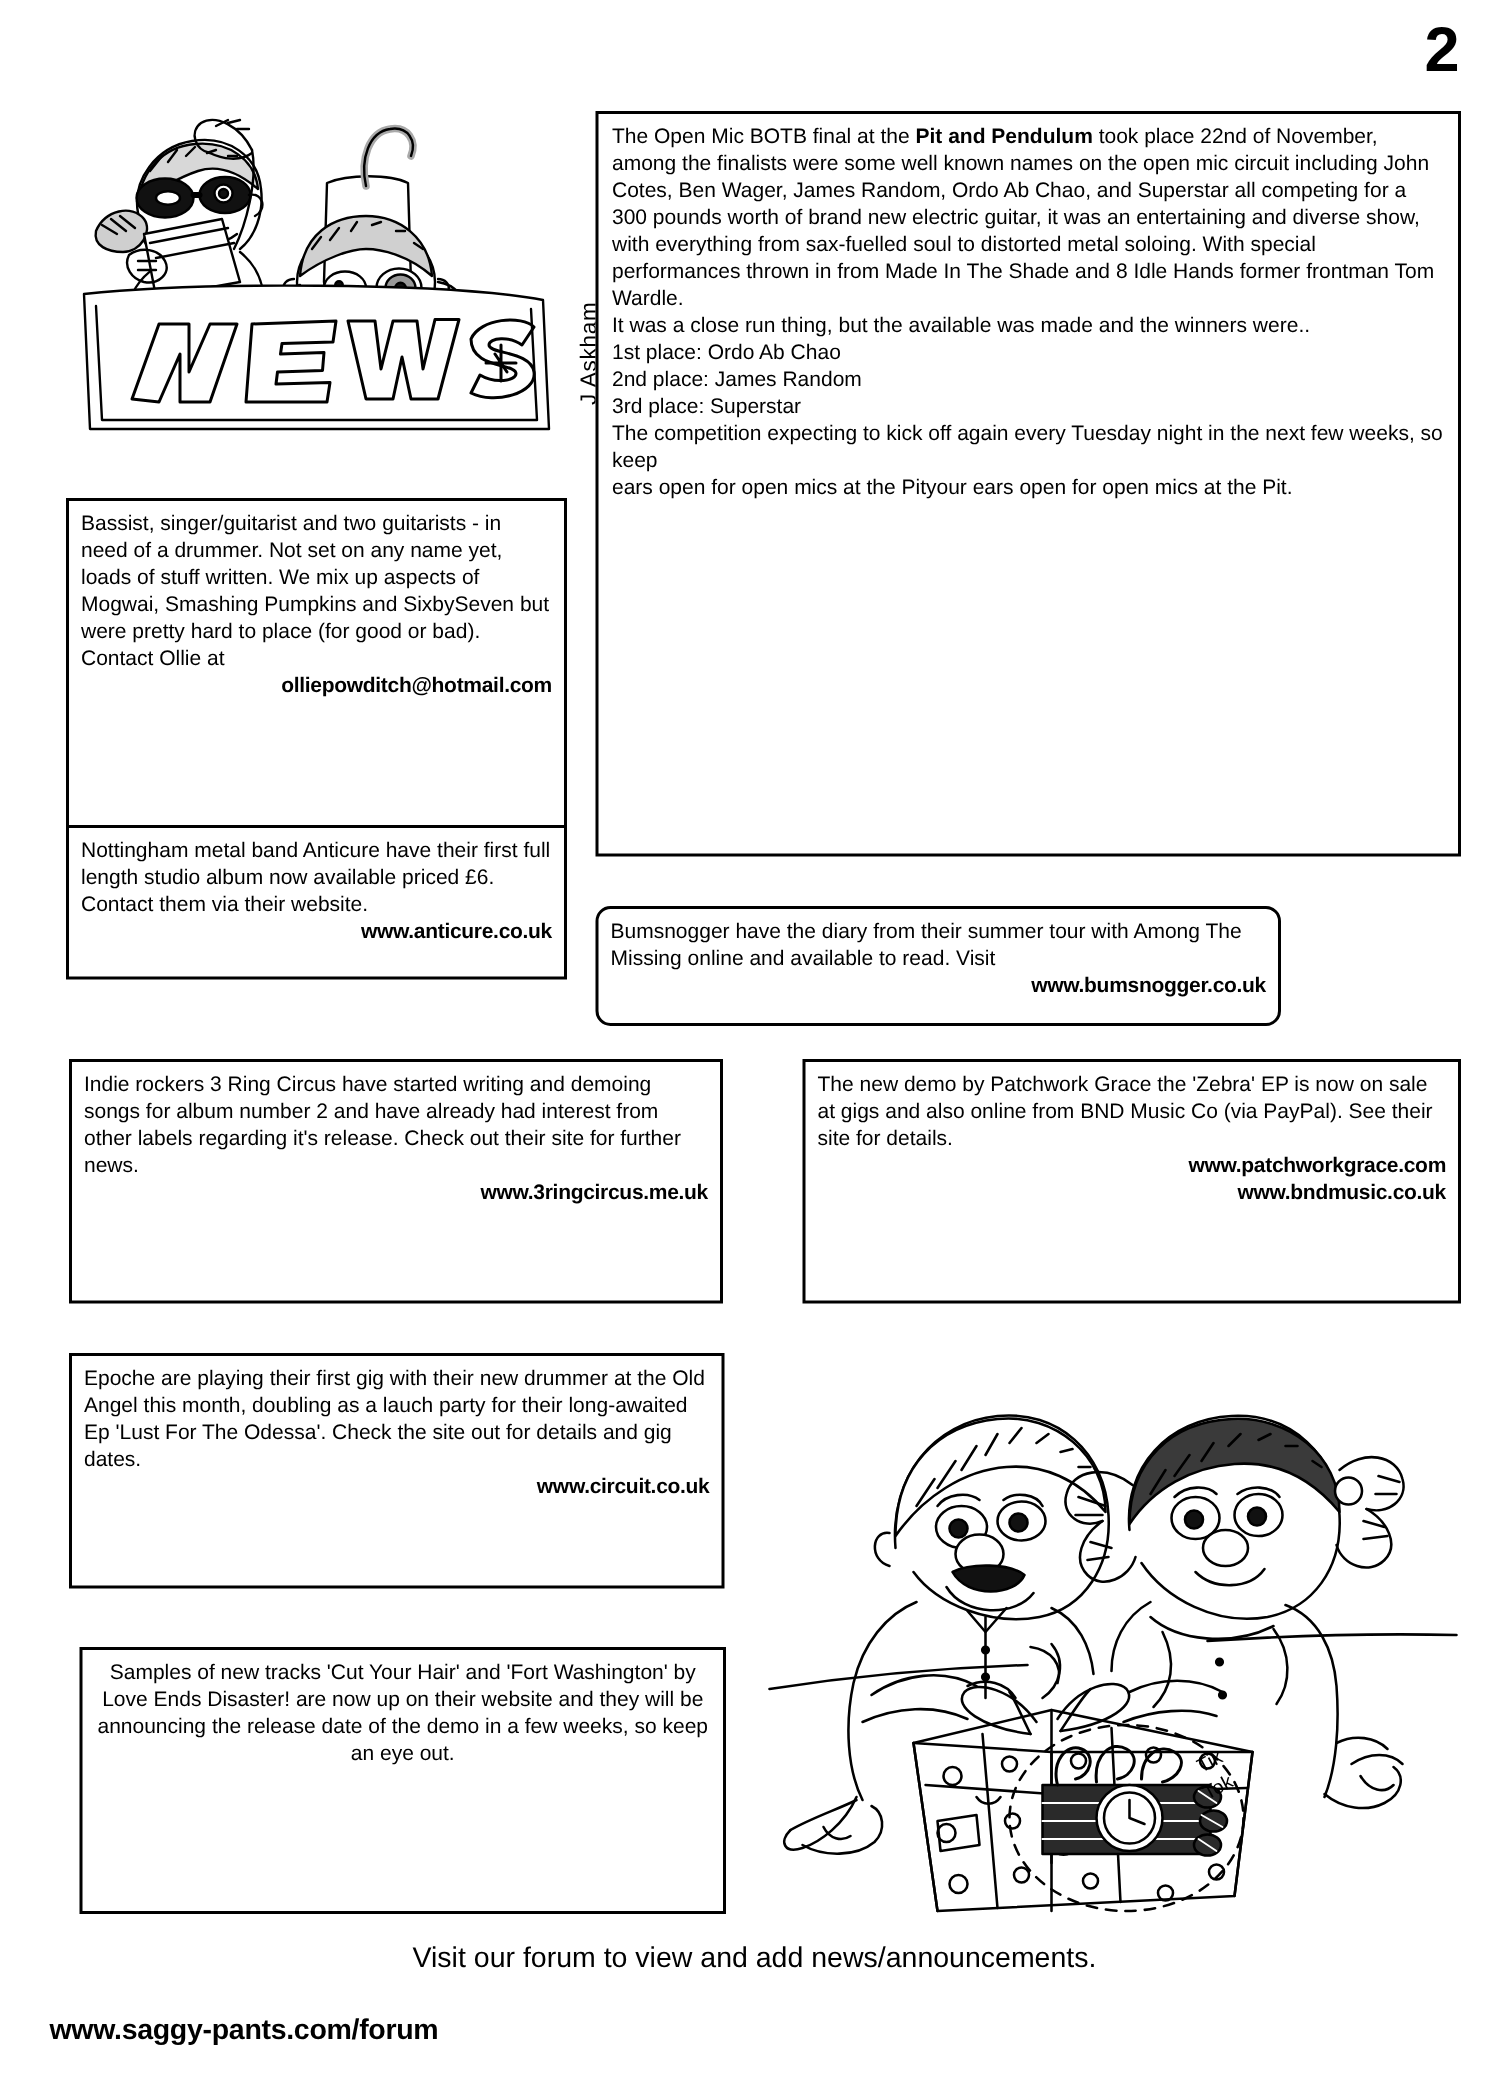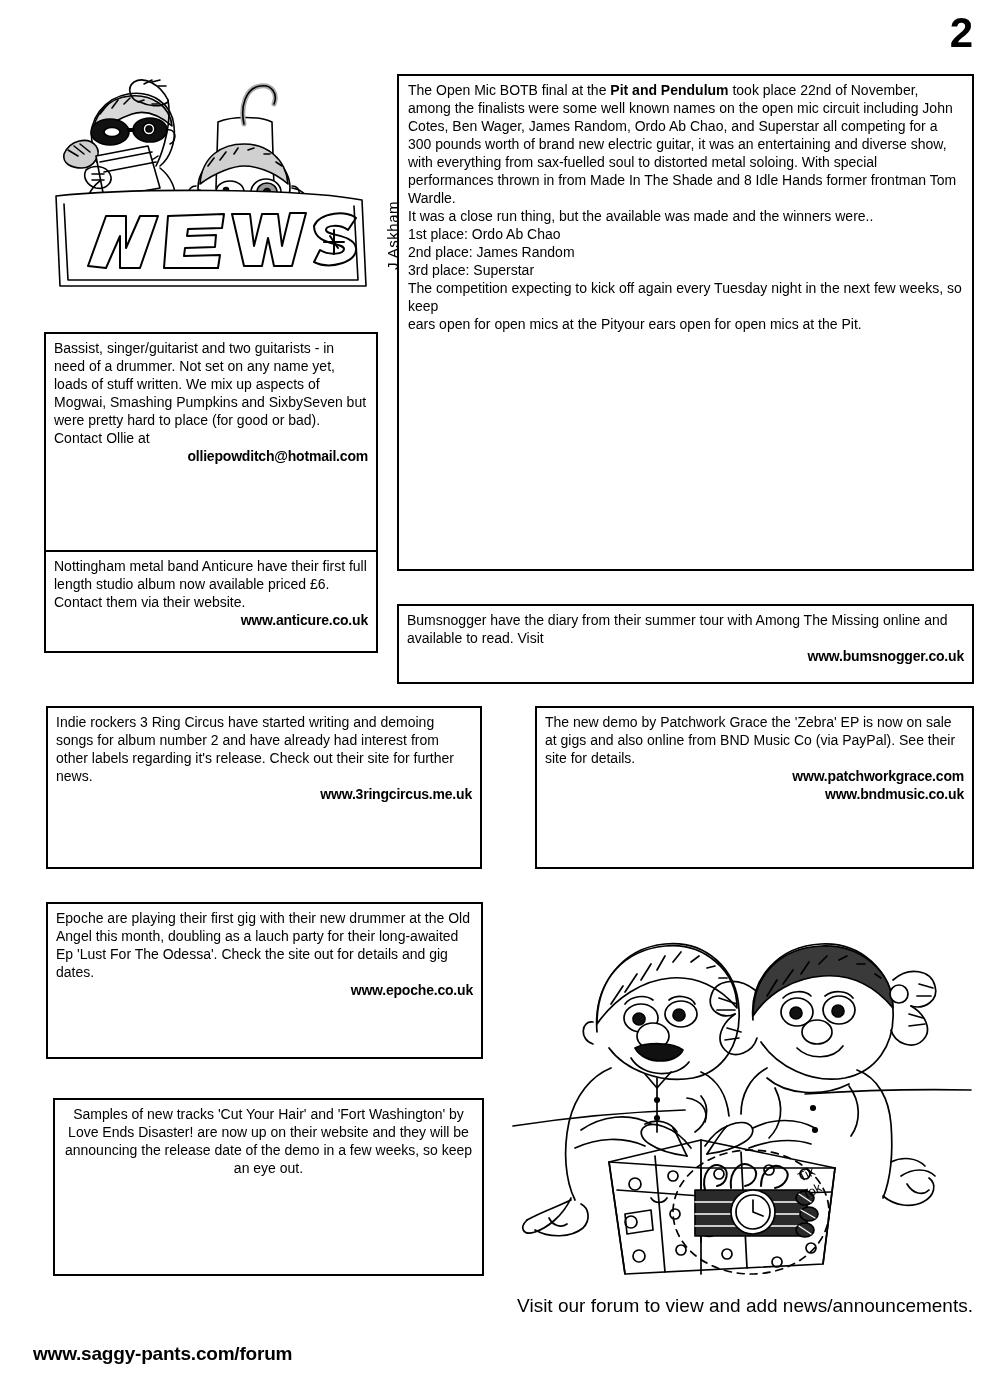--- a/index.html
+++ b/index.html
@@ -30,30 +30,30 @@
     letter-spacing:-0.2px;
   }
   .center-box{text-align:center;}
   .b{font-weight:bold;}
 
   
   #box-main{left:397px;top:74px;width:577px;height:497px;
             padding:6px 9px;line-height:1.285;}
   #box-drummer{left:44px;top:290px;width:334px;height:230px;margin-top:42px;}
   #box-anticure{left:44px;top:550px;width:334px;height:103px;}
-  #box-bumsnogger{left:397px;top:604px;width:577px;height:80px;}
+  #box-bumsnogger{left:397px;top:604px;width:457px;height:80px;border-radius:10px;}
   #box-ringcircus{left:46px;top:706px;width:436px;height:163px;}
   #box-patchwork{left:535px;top:706px;width:439px;height:163px;}
   #box-epoche{left:46px;top:902px;width:437px;height:157px;}
   #box-loveends{left:53px;top:1098px;width:431px;height:178px;}
 
   
   .footer{position:absolute;left:33px;top:1292px;width:940px;
           font-size:19px;line-height:1.45;}
-  .footer .line1{display:block;text-align:right;}
+  .footer .line1{display:block;text-align:center;}
   .footer .line2{display:block;text-align:left;font-weight:bold;
                  margin-top:20px;letter-spacing:-0.2px;}
 
   
   .illus{position:absolute;}
   #illus-news{left:48px;top:70px;width:330px;height:222px;}
   #illus-gift{left:505px;top:912px;width:470px;height:375px;}
   .credit-news{
     position:absolute;left:336px;top:200px;
     font-size:15px;letter-spacing:0.5px;
@@ -183,21 +183,21 @@
   </div>
 
   <div class="box" id="box-patchwork">
     <p>The new demo by Patchwork Grace the 'Zebra' EP is now on sale at gigs and also online from BND Music Co (via PayPal). See their site for details.</p>
     <span class="url">www.patchworkgrace.com</span>
     <span class="url">www.bndmusic.co.uk</span>
   </div>
 
   <div class="box" id="box-epoche">
     <p>Epoche are playing their first gig with their new drummer at the Old Angel this month, doubling as a lauch party for their long-awaited Ep 'Lust For The Odessa'. Check the site out for details and gig dates.</p>
-    <span class="url">www.epoche.co.uk</span>
+    <span class="url">www.circuit.co.uk</span>
   </div>
 
   <div class="box center-box" id="box-loveends">
     <p>Samples of new tracks 'Cut Your Hair' and 'Fort Washington' by Love Ends Disaster! are now up on their website and they will be announcing the release date of the demo in a few weeks, so keep an eye out.</p>
   </div>
 
   <div class="illus" id="illus-gift">
     <svg viewBox="0 0 470 375" width="470" height="375">
       <g fill="none" stroke="#000" stroke-width="1.7" stroke-linecap="round" stroke-linejoin="round">
 

